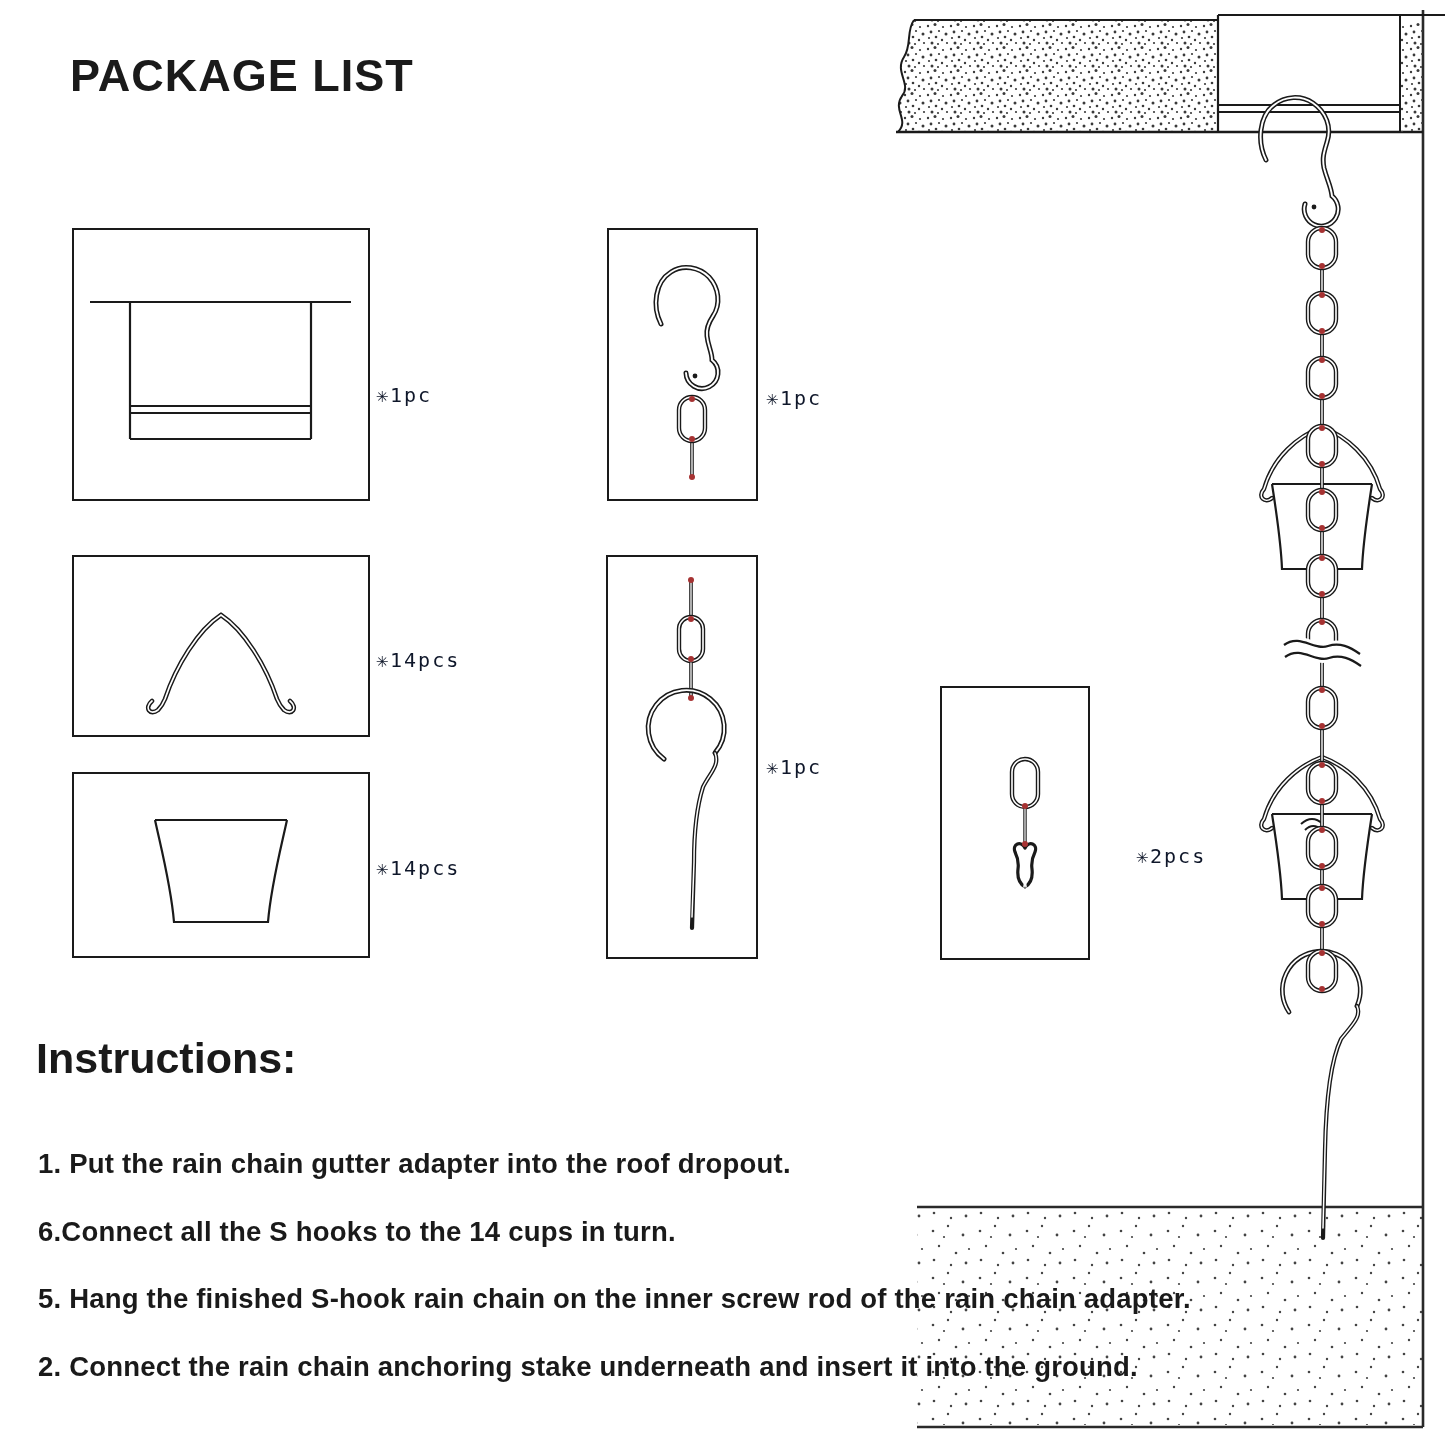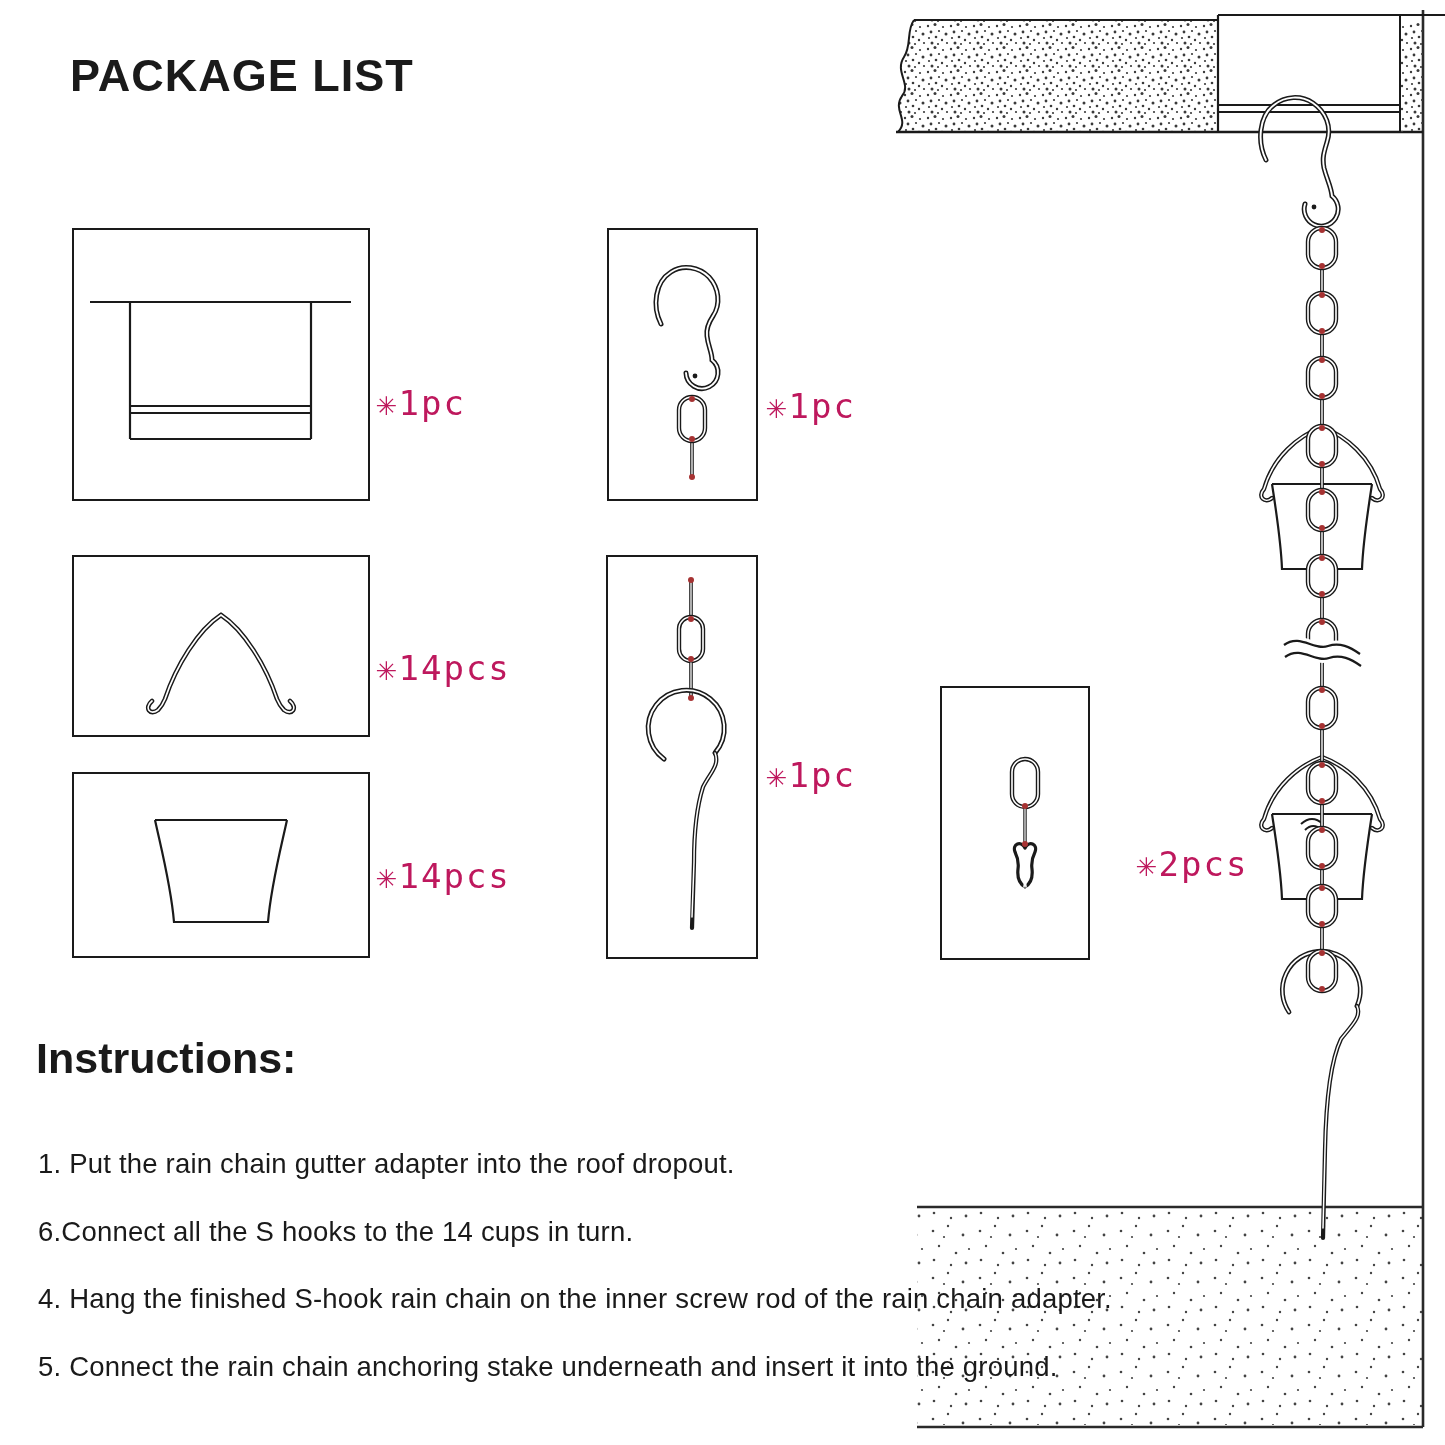--- a/index.html
+++ b/index.html
@@ -1,23 +1,23 @@
 <!DOCTYPE html>
 <html><head>
 <meta charset="utf-8">
 <style>
   html,body{margin:0;padding:0;background:#fff}
   body{width:1445px;height:1445px;position:relative;overflow:hidden;
        font-family:"Liberation Sans",sans-serif;color:#1a1a1a}
   .abs{position:absolute}
   .title{font-weight:bold;font-size:45px;letter-spacing:1px;white-space:nowrap}
   .heading{font-weight:bold;font-size:43px;white-space:nowrap}
-  .step{font-weight:normal;font-size:27.5px;white-space:nowrap;letter-spacing:0.2px}
-  .qty{font-family:"DejaVu Sans Mono","DejaVu Sans",monospace;font-size:34px;
-       letter-spacing:2px;white-space:nowrap;color:#be185d}
+  .step{font-weight:bold;font-size:27.5px;white-space:nowrap;letter-spacing:0.2px}
+  .qty{font-family:"DejaVu Sans Mono","DejaVu Sans",monospace;font-size:20px;
+       letter-spacing:2px;white-space:nowrap;color:#0f172a}
   .pbox{position:absolute;border:2.4px solid #1a1a1a;box-sizing:border-box;background:#fff}
   svg{display:block}
 </style>
 </head>
 <body>
 
 <div class="abs title" style="left:70px;top:50px">PACKAGE LIST</div>
 
 <div class="pbox" style="left:72px;top:228px;width:298px;height:273px">
   <svg width="293" height="268" viewBox="0 0 293 268">
@@ -301,14 +301,14 @@
   <g>
     <path d="M 404 651 C 420 639 434 657 448 652 C 460 648 470 653 480 660" fill="none" stroke="#ffffff" stroke-width="20"></path>
     <path d="M 404 645 C 420 633 434 651 448 646 C 460 642 470 647 480 654" fill="none" stroke="#1a1a1a" stroke-width="2.2"></path>
     <path d="M 405 657 C 421 645 435 663 449 658 C 461 654 471 659 481 666" fill="none" stroke="#1a1a1a" stroke-width="2.2"></path>
   </g>
 </svg>
 
 <div class="abs heading" style="left:36px;top:1034px">Instructions:</div>
 <div class="abs step" style="left:38px;top:1148px">1. Put the rain chain gutter adapter into the roof dropout.</div>
 <div class="abs step" style="left:38px;top:1216px">6.Connect all the S hooks to the 14 cups in turn.</div>
-<div class="abs step" style="left:38px;top:1283px">4. Hang the finished S-hook rain chain on the inner screw rod of the rain chain adapter.</div>
-<div class="abs step" style="left:38px;top:1351px">5. Connect the rain chain anchoring stake underneath and insert it into the ground.</div>
+<div class="abs step" style="left:38px;top:1283px">5. Hang the finished S-hook rain chain on the inner screw rod of the rain chain adapter.</div>
+<div class="abs step" style="left:38px;top:1351px">2. Connect the rain chain anchoring stake underneath and insert it into the ground.</div>
 
 </body></html>

